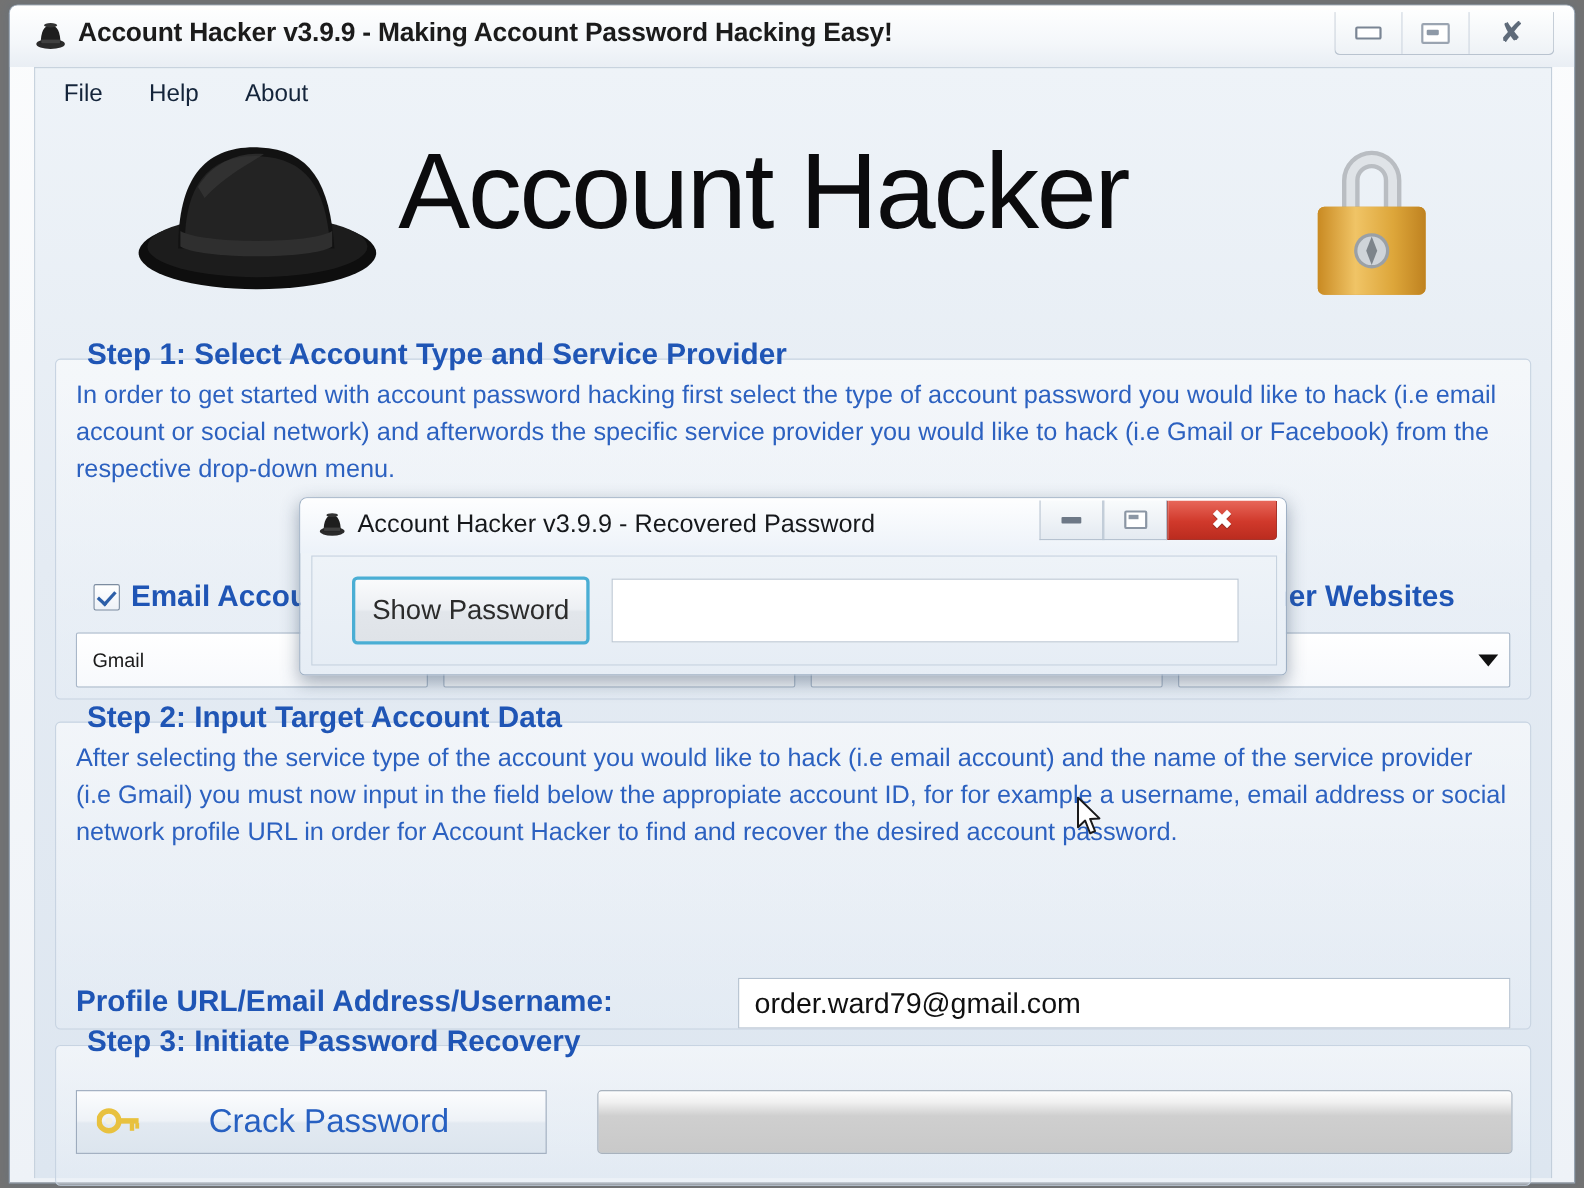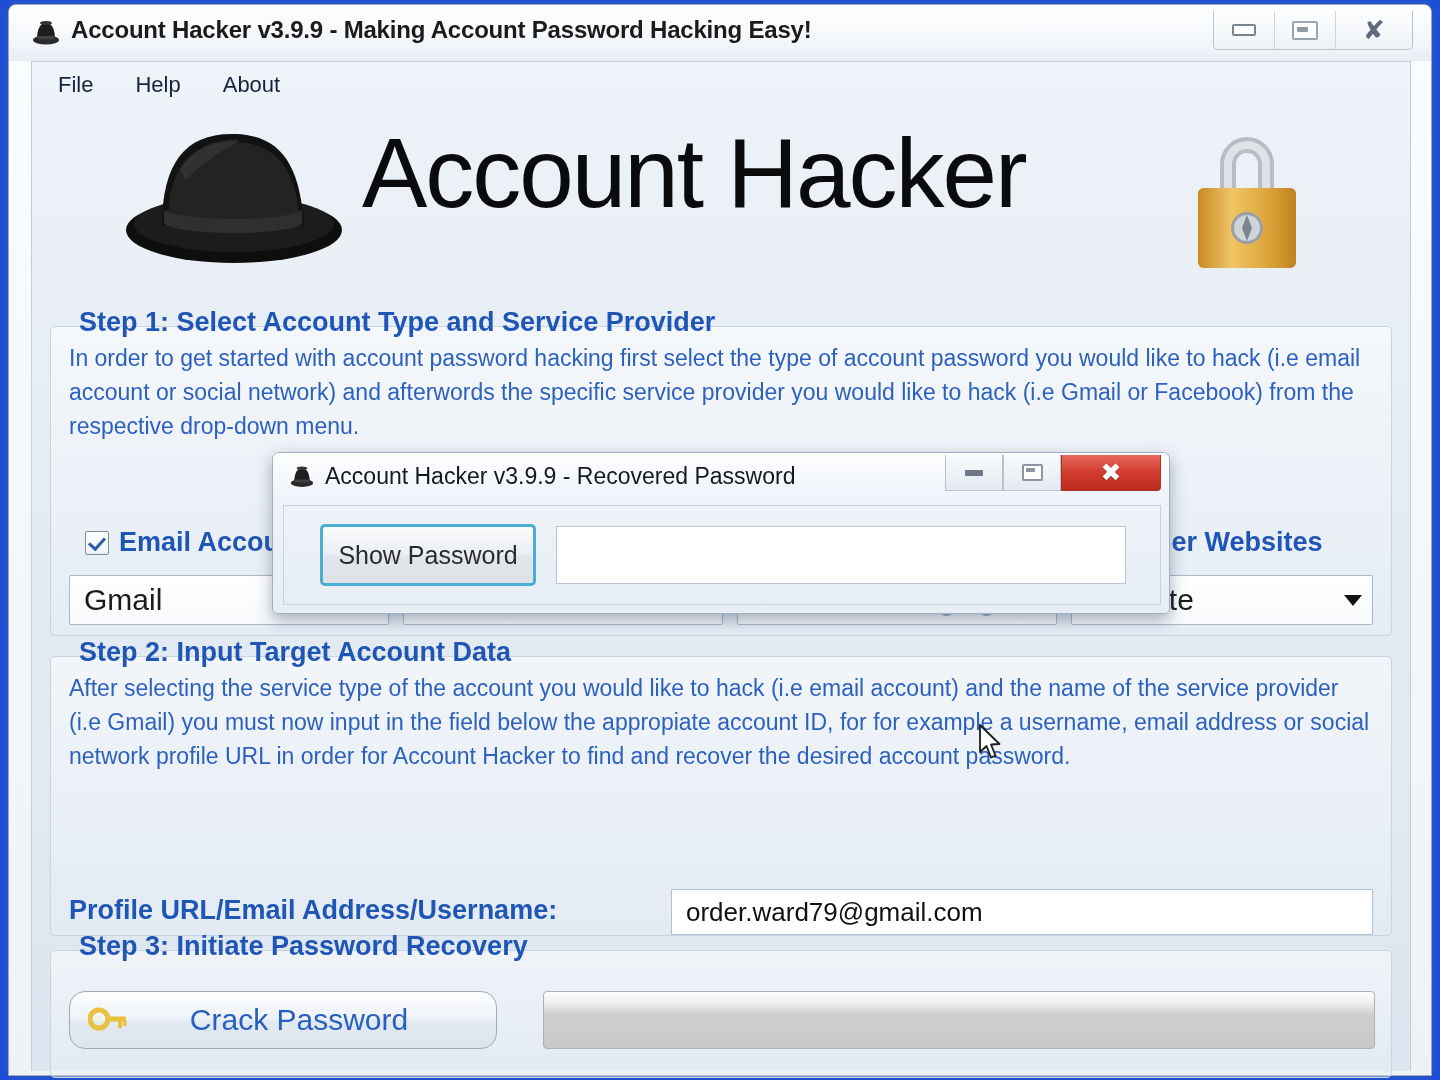--- a/index.html
+++ b/index.html
@@ -9,21 +9,21 @@
     width: 1440px;
     height: 1080px;
     overflow: hidden;
     font-family: "Liberation Sans", sans-serif;
   }
 
   #screen {
     position: relative;
     width: 1440px;
     height: 1080px;
-    background: #1d4ed8;
+    background: #737373;
     overflow: hidden;
   }
 
   
   #app-window {
     position: absolute;
     left: 8px;
     top: 4px;
     width: 1424px;
     height: 1072px;
@@ -265,21 +265,21 @@
     height: 50px;
     background: linear-gradient(180deg,#ffffff 0%,#f7f9fc 100%);
     border: 1px solid #a9b7c8;
     border-radius: 2px;
     box-sizing: border-box;
     display: flex;
     align-items: center;
     padding: 0 10px 0 14px;
   }
   .combo .combo-value {
-    font-size: 30px;
+    font-size: 18px;
     color: #1a1a1a;
     flex: 1;
     white-space: nowrap;
     overflow: hidden;
   }
   .combo .combo-value.dim { color: #9badc4; }
   .caret {
     width: 0; height: 0;
     border-left: 9px solid transparent;
     border-right: 9px solid transparent;
@@ -326,21 +326,21 @@
 
   
   #crack-btn {
     position: absolute;
     left: 18px;
     top: 40px;
     width: 428px;
     height: 58px;
     background: linear-gradient(180deg,#fcfdfe 0%,#eef2f7 48%,#e2e9f1 52%,#dce5ee 100%);
     border: 1px solid #9dabbd;
-    border-radius: 16px;
+    border-radius: 0;
     display: flex;
     align-items: center;
     box-sizing: border-box;
   }
   #key-icon { margin-left: 18px; width: 40px; height: 30px; flex: none; }
   #crack-label {
     flex: 1;
     text-align: center;
     font-size: 30px;
     color: #2760c1;

